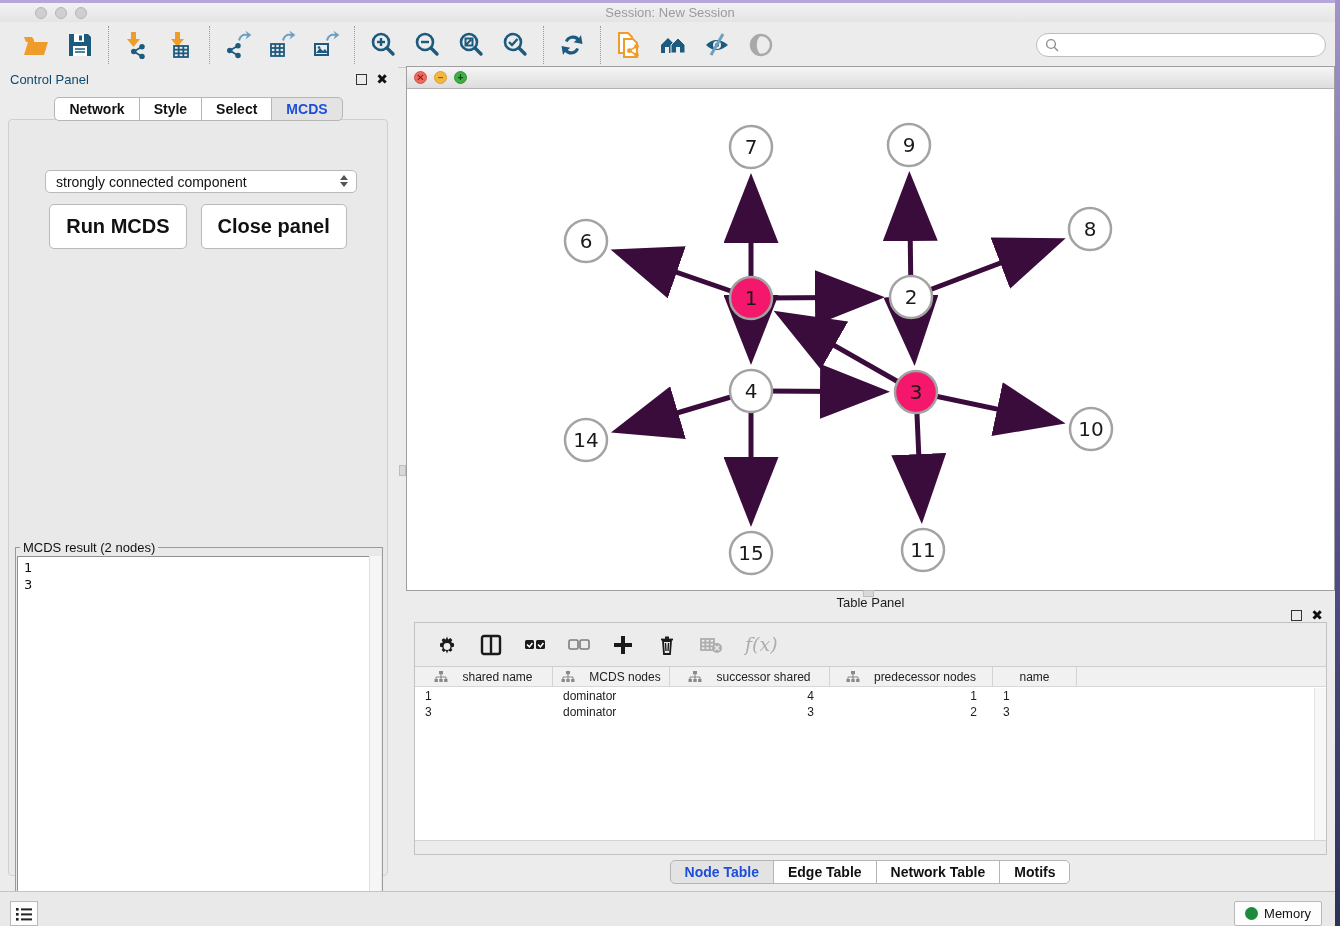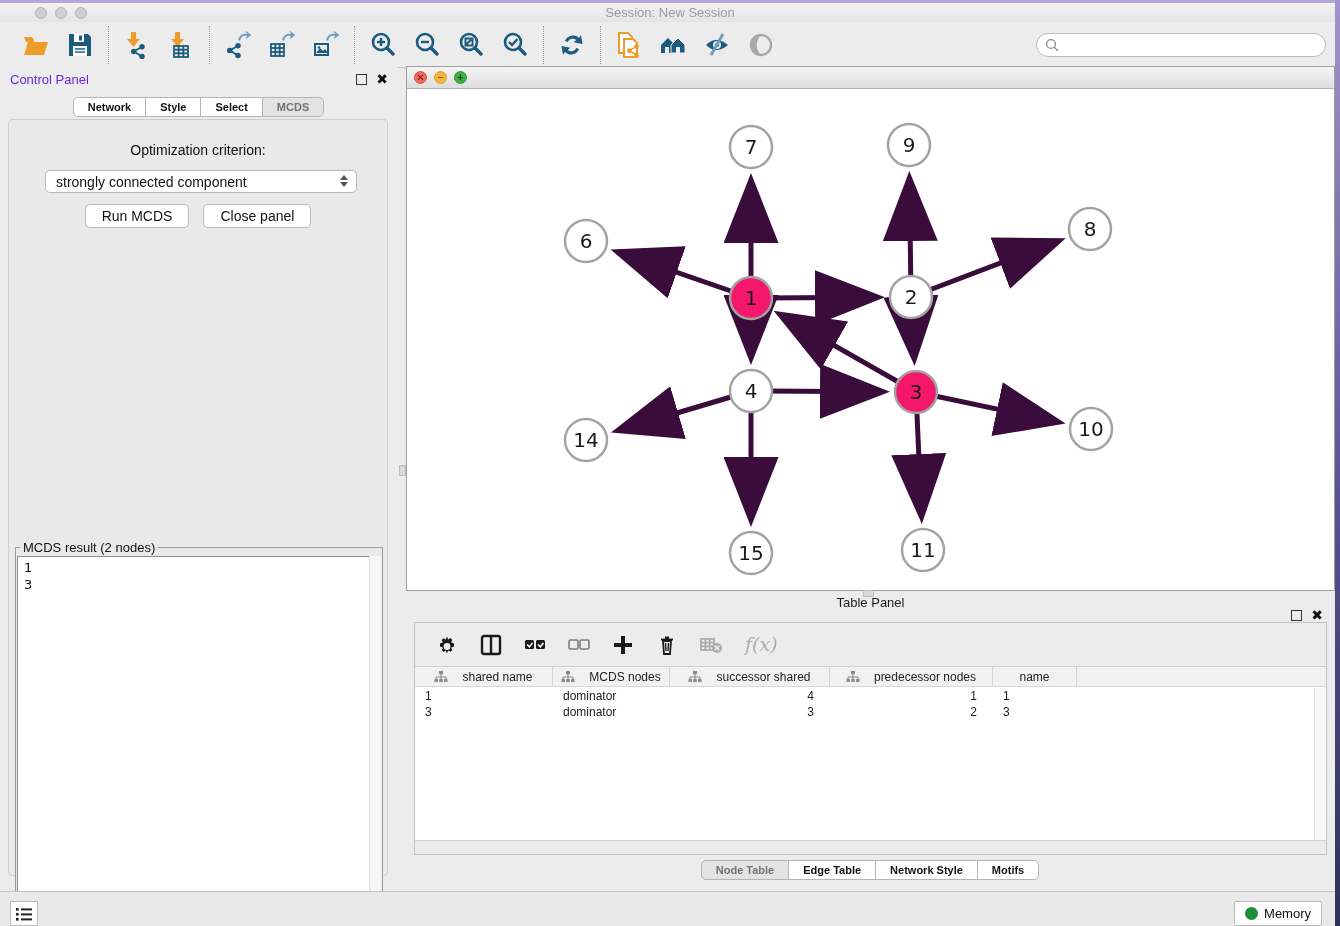--- a/index.html
+++ b/index.html
@@ -22,40 +22,40 @@
   .tb-sep { width:1px; height:38px; border-left:1px dotted #9a9a9a; }
   .tb-icon { width:28px; height:28px; display:flex; align-items:center; justify-content:center; }
   .tb-icon svg { width:28px; height:28px; }
   .search-wrap { margin-left:auto; margin-right:14px; position:relative; }
   .search-wrap input { width:290px; height:24px; border:1px solid #bdbdbd; border-radius:12px; background:#fff; padding:0 10px 0 28px; font-size:13px; outline:none; }
   .search-glass { position:absolute; left:9px; top:5px; }
 
   
   .control-panel { position:absolute; left:0; top:66px; width:398px; height:814px; background:#ececec; }
   .panel-head { height:26px; display:flex; align-items:center; padding:0 10px; }
-  .panel-head .ph-title { font-size:13px; color:#6d28d9; }
+  .panel-head .ph-title { font-size:13px; color:#0c4a6e; }
   .panel-head .ph-icons { margin-left:auto; display:flex; gap:9px; align-items:center; }
   .float-box { width:11px; height:11px; border:1.5px solid #333; background:transparent; display:block;}
   .close-x { font-weight:bold; font-size:14px; color:#111; line-height:11px; }
 
   .cp-tabs { display:flex; justify-content:center; margin-top:5px; position:relative; z-index:2;}
-  .tab-seg { border:1px solid #b5b5b5; background:#fff; color:#111; font-size:11px; font-weight:600; padding:3px 14px; margin-left:-1px; }
+  .tab-seg { border:1px solid #b5b5b5; background:#fff; color:#111; font-size:14px; font-weight:600; padding:3px 14px; margin-left:-1px; }
   .tab-seg.first { border-radius:5px 0 0 5px; }
   .tab-seg.last { border-radius:0 5px 5px 0; }
-  .tab-seg.disabled-selected { background:#e3e3e3; color:#737373;text-align:center; }
+  .tab-seg.disabled-selected { background:#e3e3e3; color:#1d4ed8;text-align:center; }
 
   .cp-content { position:absolute; left:8px; top:53px; width:380px; height:757px; background:#e9e9e9; border:1px solid #cfcfcf; border-radius:4px; }
   .opt-label { text-align:center; margin-top:22px; font-size:14px; color:#111; }
   .dropdown { position:absolute; left:36px; top:50px; width:312px; height:23px; background:#fff; border:1px solid #b9b9b9; border-radius:5px; display:flex; align-items:center; padding:0 24px 0 10px; font-size:14px; color:#111; }
   .dd-stepper { position:absolute; right:8px; top:4px; display:flex; flex-direction:column; gap:2px; }
   .dd-stepper i { width:0; height:0; border-left:4px solid transparent; border-right:4px solid transparent; display:block; }
   .dd-up { border-bottom:5px solid #555; }
   .dd-down { border-top:5px solid #555; }
   .btn-row { position:absolute; left:0; top:84px; width:100%; display:flex; justify-content:center; gap:14px; }
-  .push-btn { background:#fff; border:1px solid #b9b9b9; border-radius:5px; padding:3px 16px; font-size:14px; color:#111; }
+  .push-btn { background:#fff; border:1px solid #b9b9b9; border-radius:5px; padding:10px 16px; font-size:20px; color:#111;font-weight:bold; }
 
   fieldset.mcds { position:absolute; left:6px; top:420px; width:368px; height:382px; border:1px solid #9a9a9a; background:#e9e9e9; padding:0; }
   fieldset.mcds legend { font-size:13px; color:#111; margin-left:4px; padding:0 3px; }
   .mcds-list { position:absolute; left:1px; top:1px; right:1px; bottom:1px; background:#fff; border:1px solid #8f8f8f; font-family:"DejaVu Sans",sans-serif; font-size:13px; padding:2px 6px; line-height:17px; color:#111;}
   .mcds-scroll { position:absolute; right:1px; top:1px; width:12px; bottom:1px; background:#f6f6f6; border-left:1px solid #e0e0e0; }
 
   
   .vsplit-handle { position:absolute; left:399px; top:465px; width:7px; height:11px; background:#d9d9d9; border:1px solid #bdbdbd; z-index:5;}
   .hsplit-handle { position:absolute; left:863px; top:590px; width:11px; height:7px; background:#d9d9d9; border:1px solid #bdbdbd; z-index:5;}
 
@@ -285,21 +285,20 @@
       <span class="close-x">✖</span>
     </span>
   </div>
   <div class="cp-tabs" id="cp-tabs">
       <div class="tab-seg first">Network</div>
       <div class="tab-seg">Style</div>
       <div class="tab-seg">Select</div>
       <div class="tab-seg last disabled-selected">MCDS</div>
     </div>
   <div class="cp-content">
-    <div class="opt-label">Optimization criterion:</div>
     <div class="dropdown">
       <span>strongly connected component</span>
       <span class="dd-stepper">
           <i class="dd-up"></i>
           <i class="dd-down"></i>
         </span>
     </div>
     <div class="btn-row">
       <button class="push-btn">Run MCDS</button>
       <button class="push-btn">Close panel</button>
@@ -511,21 +510,21 @@
           <div class="t-cell" style="width: 163px; text-align: right; padding: 0px 16px 0px 0px;">2</div>
           <div class="t-cell" style="width: 84px; text-align: left; padding: 0px 0px 0px 10px;">3</div>
         </div>
       </div>
     <div class="tb-scroll-v"></div>
     <div class="tb-scroll-h"></div>
   </div>
   <div class="tp-tabs" id="tp-tabs">
       <div class="tab-seg first disabled-selected">Node Table</div>
       <div class="tab-seg">Edge Table</div>
-      <div class="tab-seg">Network Style</div>
+      <div class="tab-seg">Network Table</div>
       <div class="tab-seg last">Motifs</div>
     </div>
 </div>
 
 <div class="statusbar">
   <div class="sb-btn">
     <svg width="18" height="16" viewBox="0 0 18 16">
       <rect x="1" y="2" width="2.6" height="2.6" fill="#222"></rect>
         <rect x="6" y="2.4" width="11" height="2" fill="#222"></rect>
       <rect x="1" y="7" width="2.6" height="2.6" fill="#222"></rect>

